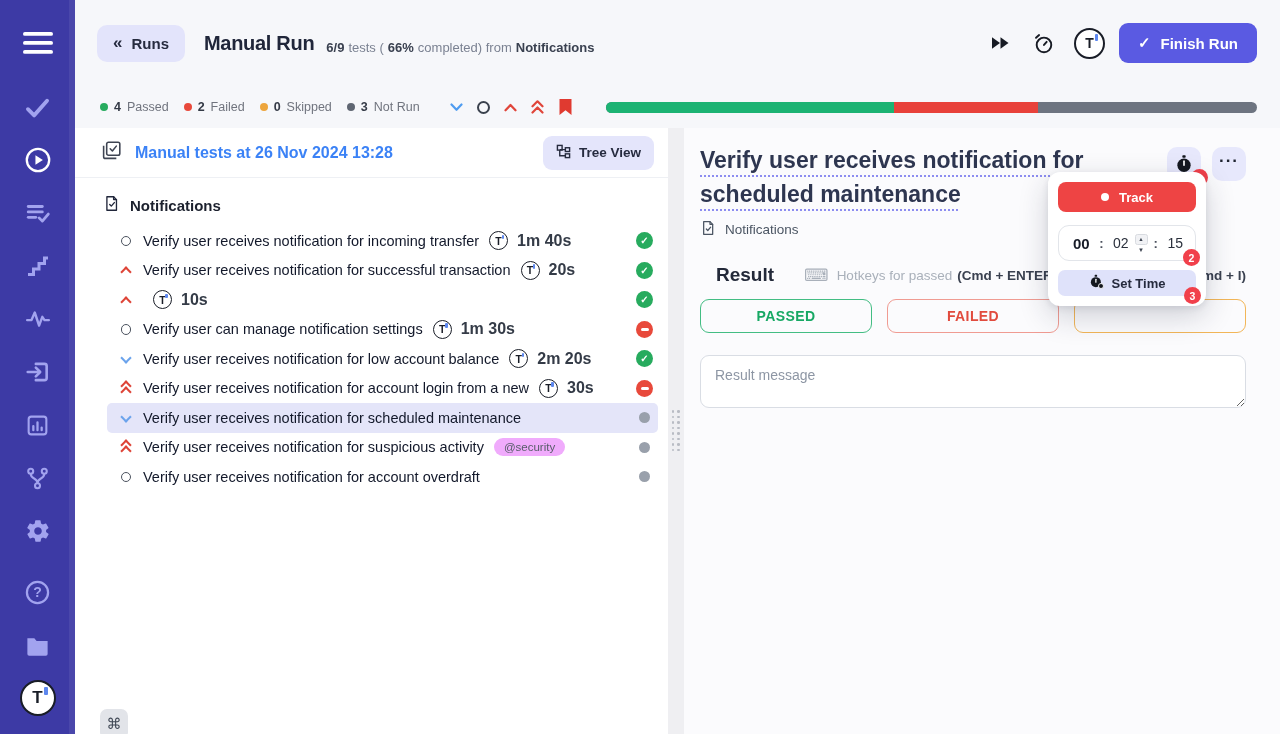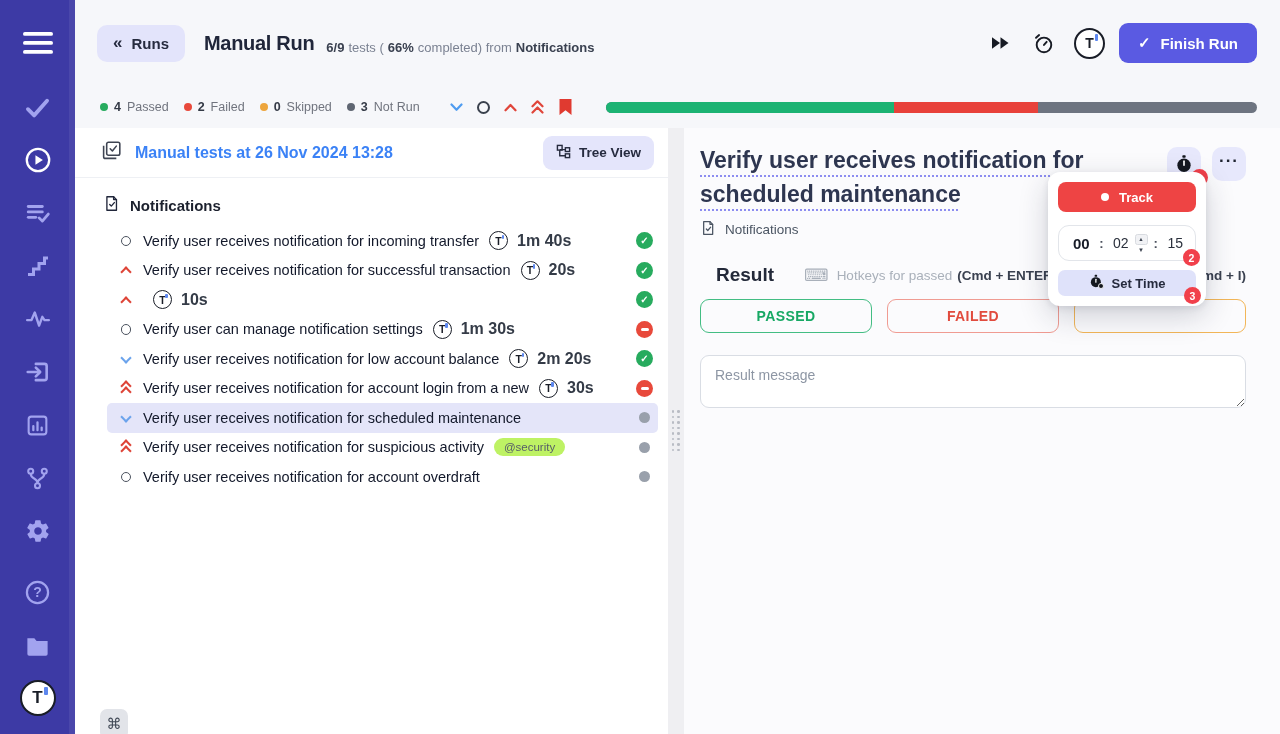--- a/index.html
+++ b/index.html
@@ -59,21 +59,21 @@
   .left-panel { width:593px; flex:none; background:#fff; position:relative; display:flex; flex-direction:column; }
   .panel-head { height:50px; flex:none; display:flex; align-items:center; padding:0 14px 0 26px; border-bottom:1px solid #eef0f4; }
   .ph-title { margin-left:13px; font-size:16px; font-weight:700; color:#3b82f6; }
   .btn-tree { margin-left:auto; display:flex; align-items:center; gap:8px; background:#e4e5fb; border:none; border-radius:9px; padding:8px 13px; font-size:13.5px; font-weight:600; color:#262b3f; cursor:pointer; font-family:inherit; }
 
   .suite-row { display:flex; align-items:center; gap:10px; padding:17px 14px 11px 28px; font-size:15px; font-weight:700; color:#1c212e; }
   .row { display:flex; align-items:center; height:29.5px; margin:0 10px 0 32px; padding:0 5px 0 12px; border-radius:5px; font-size:14.5px; color:#12182a; cursor:pointer; }
   .row.selected { background:#e4e5f9; }
   .rtitle { font-weight:500; white-space:nowrap; overflow:hidden; }
   .dur { margin-left:9px; font-size:16px; font-weight:700; color:#343b47; white-space:nowrap; }
-  .tagpill { margin-left:10px; background:#bef264; border-radius:10px; padding:3px 10px; font-size:11.5px; color:#565d69; }
+  .tagpill { margin-left:10px; background:#f0abfc; border-radius:10px; padding:3px 10px; font-size:11.5px; color:#565d69; }
 
   .pri { position:relative; width:15px; height:14px; flex:none; margin-right:9px; }
   .pri-circle::before { content:''; position:absolute; left:1.5px; top:2px; width:8.5px; height:8.5px; border:1.7px solid #4c535f; border-radius:50%; }
   .pri-up::before { content:''; position:absolute; left:3px; top:5px; width:6px; height:6px; border-top:2.2px solid #de4437; border-left:2.2px solid #de4437; transform:rotate(45deg); }
   .pri-down::before { content:''; position:absolute; left:3px; top:2px; width:6px; height:6px; border-top:2.2px solid #6ba3ec; border-left:2.2px solid #6ba3ec; transform:rotate(225deg); }
   .pri-double-up::before, .pri-double-up::after { content:''; position:absolute; left:3px; width:6px; height:6px; border-top:2.2px solid #de4437; border-left:2.2px solid #de4437; transform:rotate(45deg); }
   .pri-double-up::before { top:1px; } .pri-double-up::after { top:7px; }
 
   .st { width:17px; height:17px; border-radius:50%; margin-left:auto; display:flex; align-items:center; justify-content:center; flex:none; }
   .st-passed { background:#27ab5e; } .st-passed::before { content:'✓'; color:#fff; font-size:10px; font-weight:800; }

